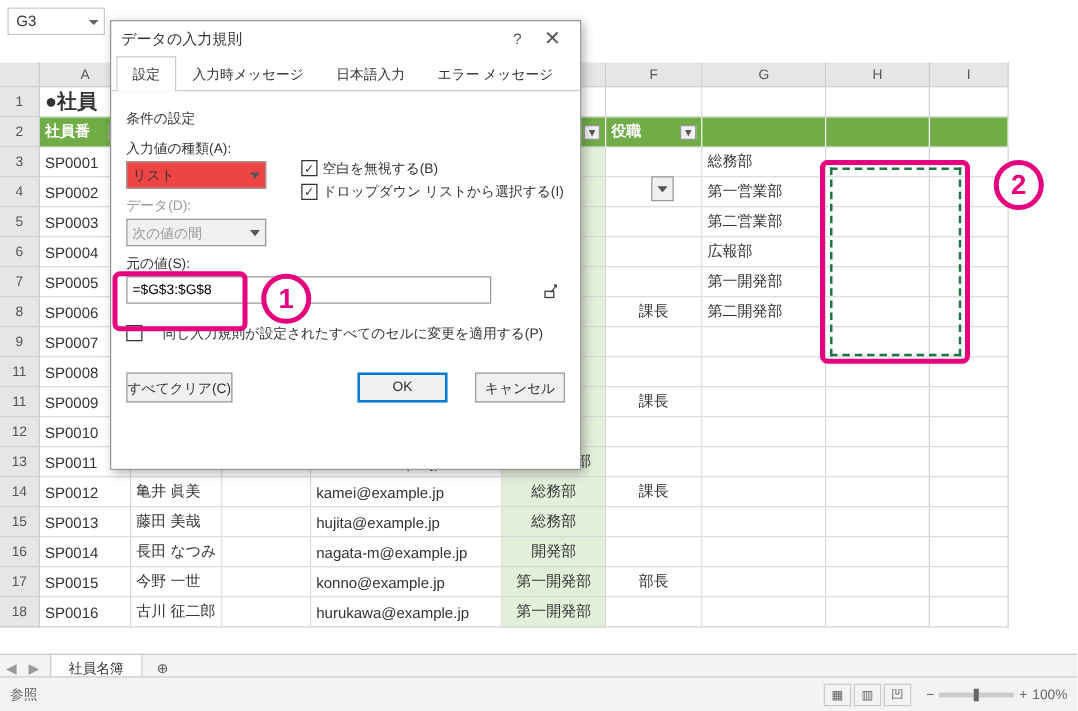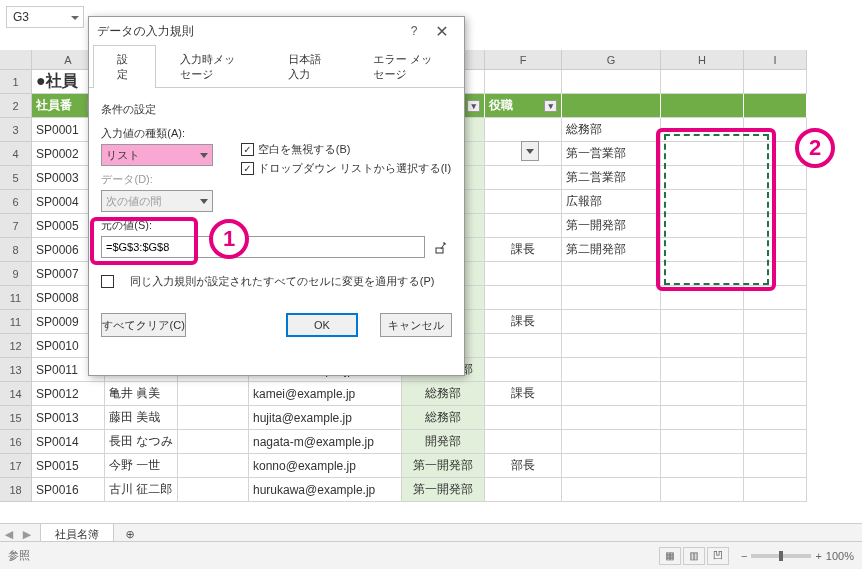--- a/index.html
+++ b/index.html
@@ -27,33 +27,33 @@
 .marching{position:absolute;top:134px;left:664px;width:105px;height:151px;border:2px dashed #217346}
 .circled{position:absolute;width:40px;height:40px;border:4px solid #e6007e;border-radius:50%;display:flex;align-items:center;justify-content:center;font-size:22px;font-weight:bold;color:#e6007e;background:#fff}
 .c1{top:219px;left:209px}
 .c2{top:128px;left:795px}
 .dialog{position:absolute;top:16px;left:88px;width:377px;height:360px;background:#fff;border:1px solid #999;box-shadow:2px 2px 8px rgba(0,0,0,0.3)}
 .dlgtitle{height:28px;display:flex;align-items:center;padding:0 8px;font-size:12px}
 .dlgtitle .sp{margin-left:auto}
 .dlgtitle .help,.dlgtitle .close{width:28px;height:24px;display:flex;align-items:center;justify-content:center;color:#555;font-size:12px}
 .dlgtitle .close{font-size:16px}
 .tabs{display:flex;border-bottom:1px solid #ccc;padding:0 4px}
-.tab{padding:6px 23px;font-size:11px;border:1px solid transparent;border-bottom:none;margin-bottom:-1px}
+.tab{padding:6px 12px;font-size:11px;border:1px solid transparent;border-bottom:none;margin-bottom:-1px}
 .tab.active{border-color:#ccc;background:#fff}
 .dlgbody{padding:8px 12px;font-size:11px}
 .dlgbody .lbl{margin:6px 0 3px}
-.dlgbody .combo{width:112px;height:22px;border:1px solid #999;display:flex;align-items:center;padding:0 4px;position:relative;background:#f9a8d4}
+.dlgbody .combo{width:112px;height:22px;border:1px solid #999;display:flex;align-items:center;padding:0 4px;position:relative;background:#ef4444}
 .dlgbody .combo::after{content:"";position:absolute;right:4px;top:8px;border-left:4px solid transparent;border-right:4px solid transparent;border-top:5px solid #555}
 .dlgbody .combo.disabled{background:#f0f0f0;color:#999}
 .dlgbody .row2{display:flex;gap:20px}
 .dlgbody .col1{width:120px}
 .dlgbody .chk{display:flex;align-items:center;gap:4px;margin:4px 0}
 .dlgbody .chk .box{width:13px;height:13px;border:1px solid #333;display:flex;align-items:center;justify-content:center;font-size:10px}
 .srcbox{position:relative;margin-top:2px}
-.srcbox input{width:324px;height:22px;border:1px solid #999;padding:0 20px 0 4px;font-size:11px}
+.srcbox input{width:292px;height:22px;border:1px solid #999;padding:0 20px 0 4px;font-size:11px}
 .srcbox .pick{position:absolute;right:2px;top:2px;width:18px;height:18px;display:flex;align-items:center;justify-content:center}
 .highlight1{position:absolute;border:4px solid #e6007e;border-radius:6px;top:217px;left:90px;width:108px;height:48px;pointer-events:none}
 .highlight2{position:absolute;border:4px solid #e6007e;border-radius:6px;top:128px;left:656px;width:120px;height:163px;pointer-events:none}
 .dlgbtns{display:flex;gap:22px;padding:8px 12px;justify-content:flex-end;align-items:center}
 .btn{min-width:72px;height:24px;border:1px solid #999;background:#f0f0f0;display:flex;align-items:center;justify-content:center;font-size:11px}
 .btn.primary{border:2px solid #0078d4}
 .btn.left{margin-right:auto}
 .chk2{display:flex;align-items:center;gap:16px;margin:16px 0 8px}
 .chk2 .box{width:13px;height:13px;border:1px solid #333}
 .sheettabs{position:absolute;bottom:24px;left:0;right:0;height:22px;display:flex;align-items:center;background:#f3f3f3;border-top:1px solid #ccc;font-size:11px}

